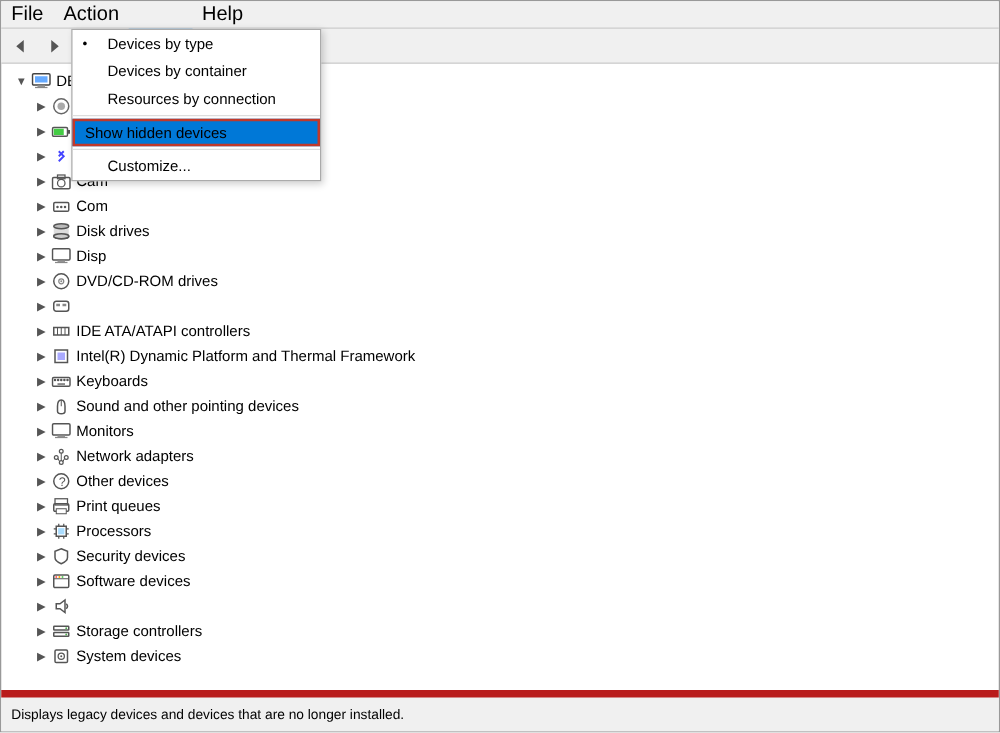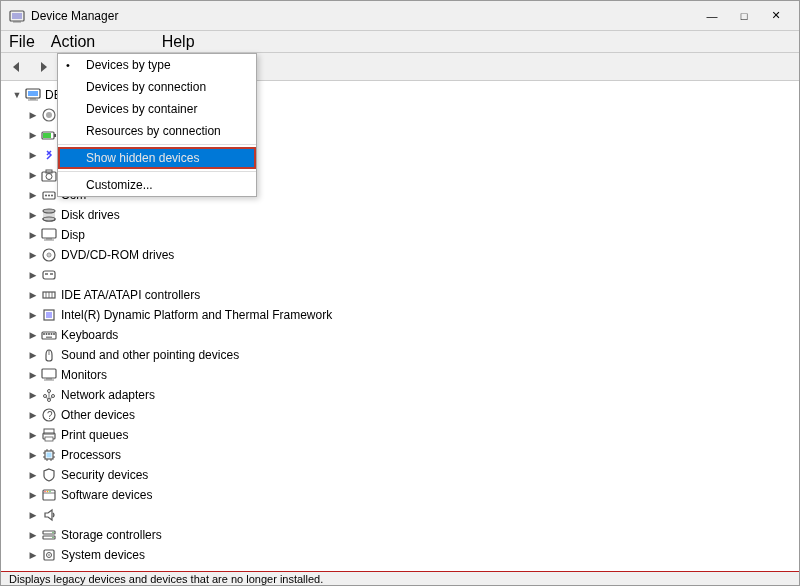--- a/index.html
+++ b/index.html
@@ -96,23 +96,23 @@
       padding: 4px 16px 4px 28px;
       cursor: pointer;
       font-size: 12px;
       display: flex;
       align-items: center;
       position: relative;
       white-space: nowrap;
     }
     .dropdown-item.highlighted {
       background: #0078d7;
-      color: #e5e5e5;
+      color: #000000;
       border: 2px solid #c0392b;
-      padding: 2px 14px 2px 26px;
+      padding: 2px 14px 2px 8px;
     }
     .dropdown-item .checkmark {
       position: absolute;
       left: 8px;
       font-size: 11px;
     }
     .dropdown-separator {
       height: 1px;
       background: #ddd;
       margin: 2px 0;
@@ -185,74 +185,54 @@
       font-size: 12px;
     }
     .tree-item .item-label {
       font-size: 12px;
     }
     .indent-1 { padding-left: 8px; }
     .indent-2 { padding-left: 24px; }
 
     
     .status-bar {
-      height: 14px;
+      height: 33px;
       background: #f0f0f0;
-      border-top: 1px solid #b91c1c;
+      border-top: 6px solid #b91c1c;
       display: flex;
       align-items: center;
       padding: 0 8px;
       font-size: 11px;
       flex-shrink: 0;
     }
   </style>
 </head>
 <body>
 
 <div class="window">
 
-  <div class="title-bar">
-    <div class="title-bar-left">
-      <span class="title-icon">
-        <svg width="16" height="16" viewBox="0 0 16 16">
-          <rect x="1" y="3" width="14" height="10" rx="1" fill="none" stroke="#555" stroke-width="1.2"></rect>
-          <rect x="3" y="5" width="10" height="6" fill="#aad" stroke="none"></rect>
-          <rect x="4" y="13" width="8" height="1.5" fill="#888"></rect>
-        </svg>
-      </span>
-      <span class="title-text">Device Manager</span>
-    </div>
-    <div class="title-controls">
-      <button class="title-btn">—</button>
-      <button class="title-btn">□</button>
-      <button class="title-btn close">✕</button>
-    </div>
-  </div>
 
   <div class="menu-bar">
     <div class="menu-item">
       <span>File</span>
     </div>
     <div class="menu-item">
       <span>Action</span>
     </div>
     <div class="menu-item view-active">
       <span>View</span>
     </div>
     <div class="menu-item">
       <span>Help</span>
     </div>
 
     <div class="dropdown-menu">
       <div class="dropdown-item">
         <span class="checkmark">•</span>
         <span>Devices by type</span>
-      </div>
-      <div class="dropdown-item">
-        <span>Devices by connection</span>
       </div>
       <div class="dropdown-item">
         <span>Devices by container</span>
       </div>
       <div class="dropdown-item">
         <span>Resources by connection</span>
       </div>
       <div class="dropdown-separator"></div>
       <div class="dropdown-item highlighted">
         <span>Show hidden devices</span>

